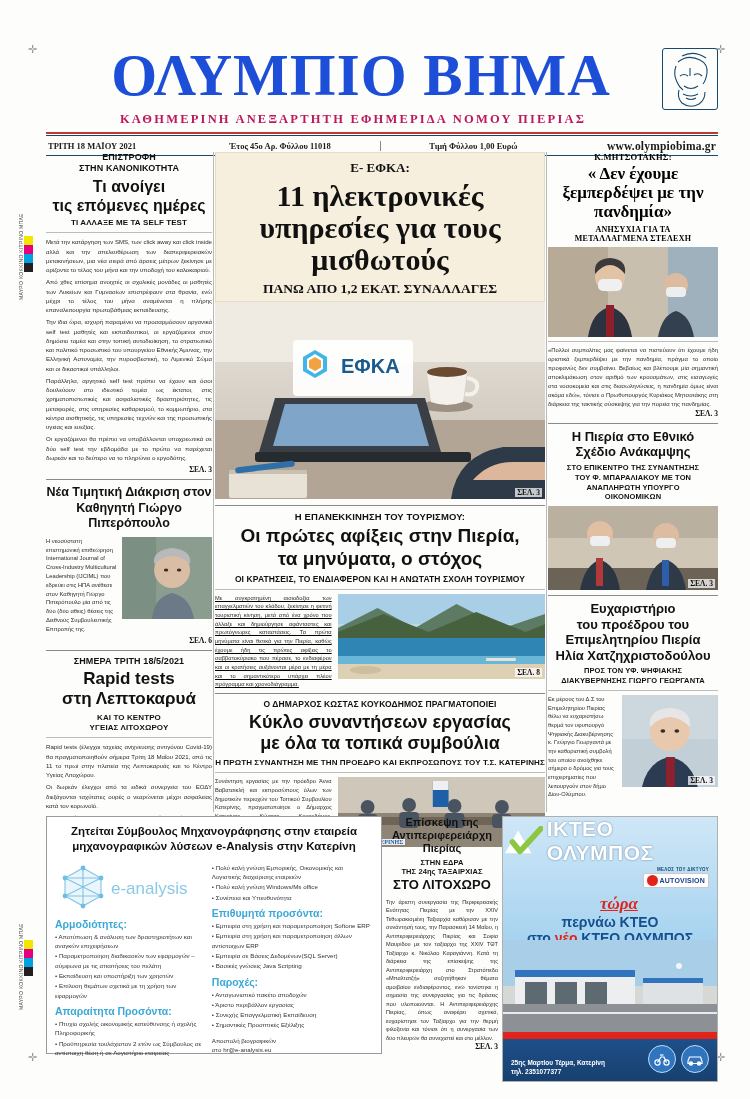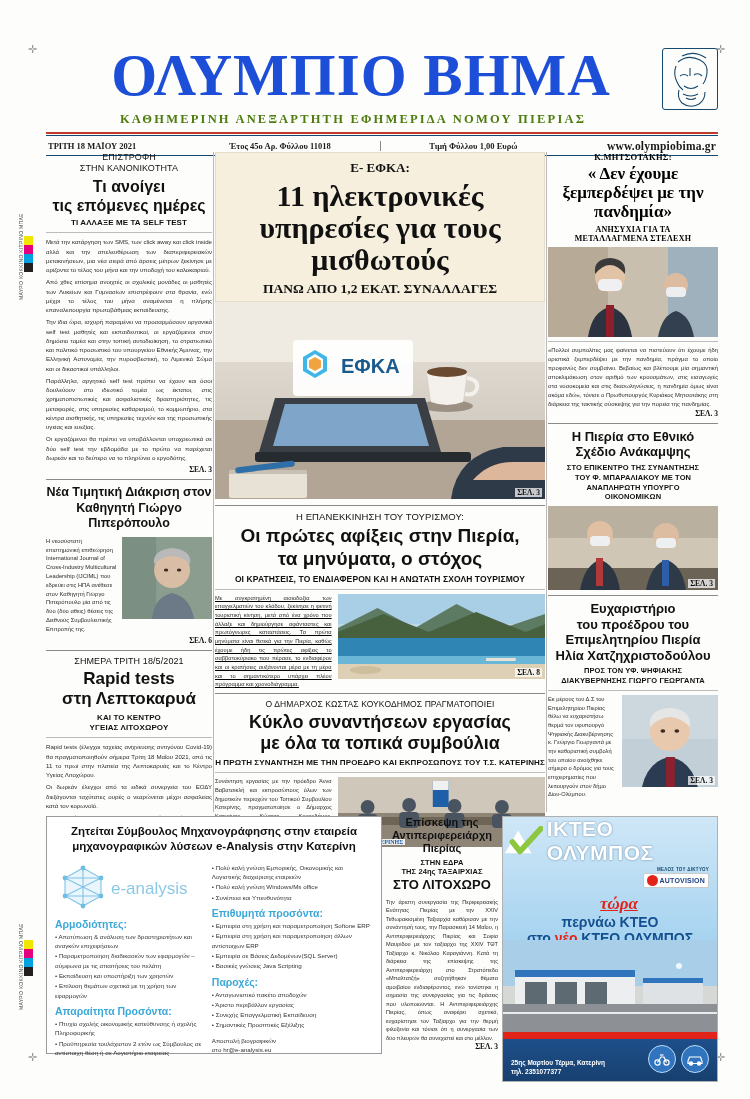--- a/index.html
+++ b/index.html
@@ -29,21 +29,21 @@
   
   .masthead { position:absolute; left:46px; top:46px; width:672px; }
   .mast-title {
     text-align:center; font-family:"Liberation Serif", serif;
     font-weight:bold; font-size:59px; color:#1d4ed8;
     letter-spacing:1px; line-height:1.0;
     padding-right: 42px;
   }
   .mast-sub {
     text-align:center; font-family:"Liberation Serif", serif;
-    font-weight:bold; font-size:12.5px; color:#4d7c0f;
+    font-weight:bold; font-size:12.5px; color:#be185d;
     letter-spacing:2.2px; margin-top:7px; padding-right:58px;
   }
   .mast-rule { height:2px; background:#c0392b; margin-top:5px; }
   .mast-rule2 { height:1px; background:#16496e; margin-top:1px; }
   .mast-info {
     display:flex; align-items:center; justify-content:space-between;
     font-family:"Liberation Serif", serif; font-size:8.5px; color:#1a1a1a;
     padding:4px 2px 3px 2px; font-weight:bold;
   }
   .mast-info .cell { flex:0 0 auto; }
@@ -62,21 +62,21 @@
 
   
   .cols { position:absolute; left:46px; top:152px; width:672px; height:930px; }
   .colL { position:absolute; left:0; top:0; width:166px; }
   .colC { position:absolute; left:169px; top:0; width:330px; }
   .colR { position:absolute; left:502px; top:0; width:170px; }
 
   .vrule { position:absolute; top:0; width:1px; background:#b9b9b9; }
 
   
-  .kicker { font-size:9px; font-weight:normal; text-align:center; color:#111; line-height:1.25; letter-spacing:.1px;}
+  .kicker { font-size:9px; font-weight:bold; text-align:center; color:#111; line-height:1.25; letter-spacing:.1px;}
   .kicker-serif { font-family:"Liberation Serif",serif; font-size:8.5px; font-weight:bold; text-align:center; letter-spacing:.3px;}
   .hl-sans { font-size:15px; font-weight:bold; text-align:center; color:#111; line-height:1.2; }
   .hl-serif { font-family:"Liberation Serif",serif; font-size:20px; font-weight:bold; text-align:center; line-height:1.12; }
   .sub { font-size:8px; font-weight:bold; text-align:center; color:#111; line-height:1.3; letter-spacing:.1px;}
   .body { font-size:6.1px; line-height:1.52; text-align:justify; color:#2a2a2a; }
   .body p { margin-bottom:3px; }
   .rule { height:1px; background:#8a8a8a; margin:5px 0; }
   .rule-thin { height:1px; background:#bcbcbc; margin:4px 0; }
   .selref { font-family:"Liberation Serif",serif; font-weight:bold; font-size:7.5px; text-align:right; color:#111; }
 

